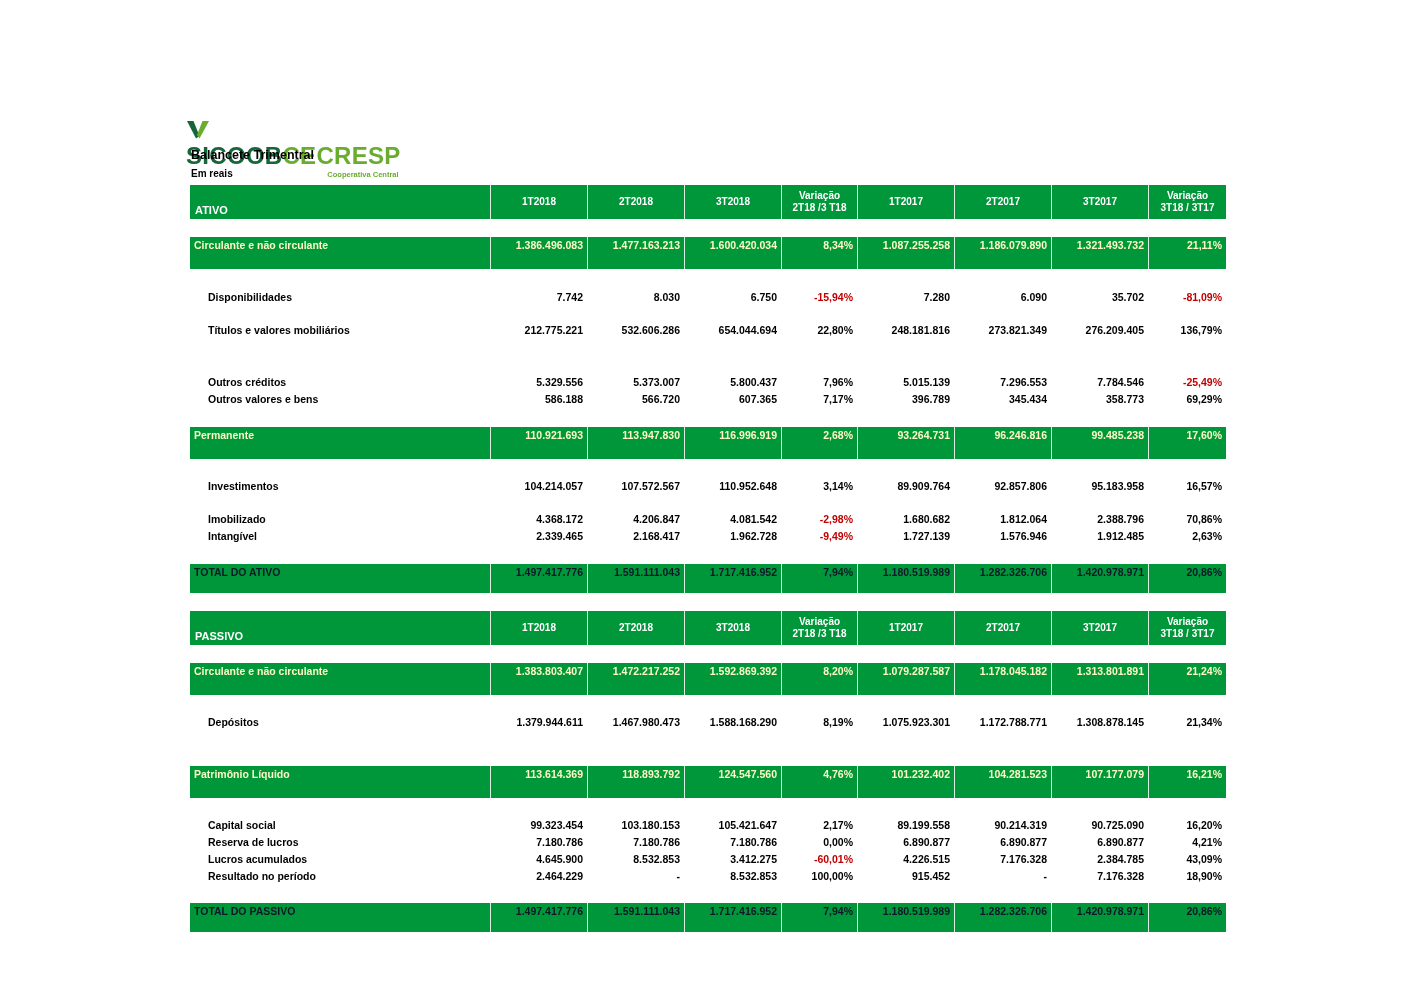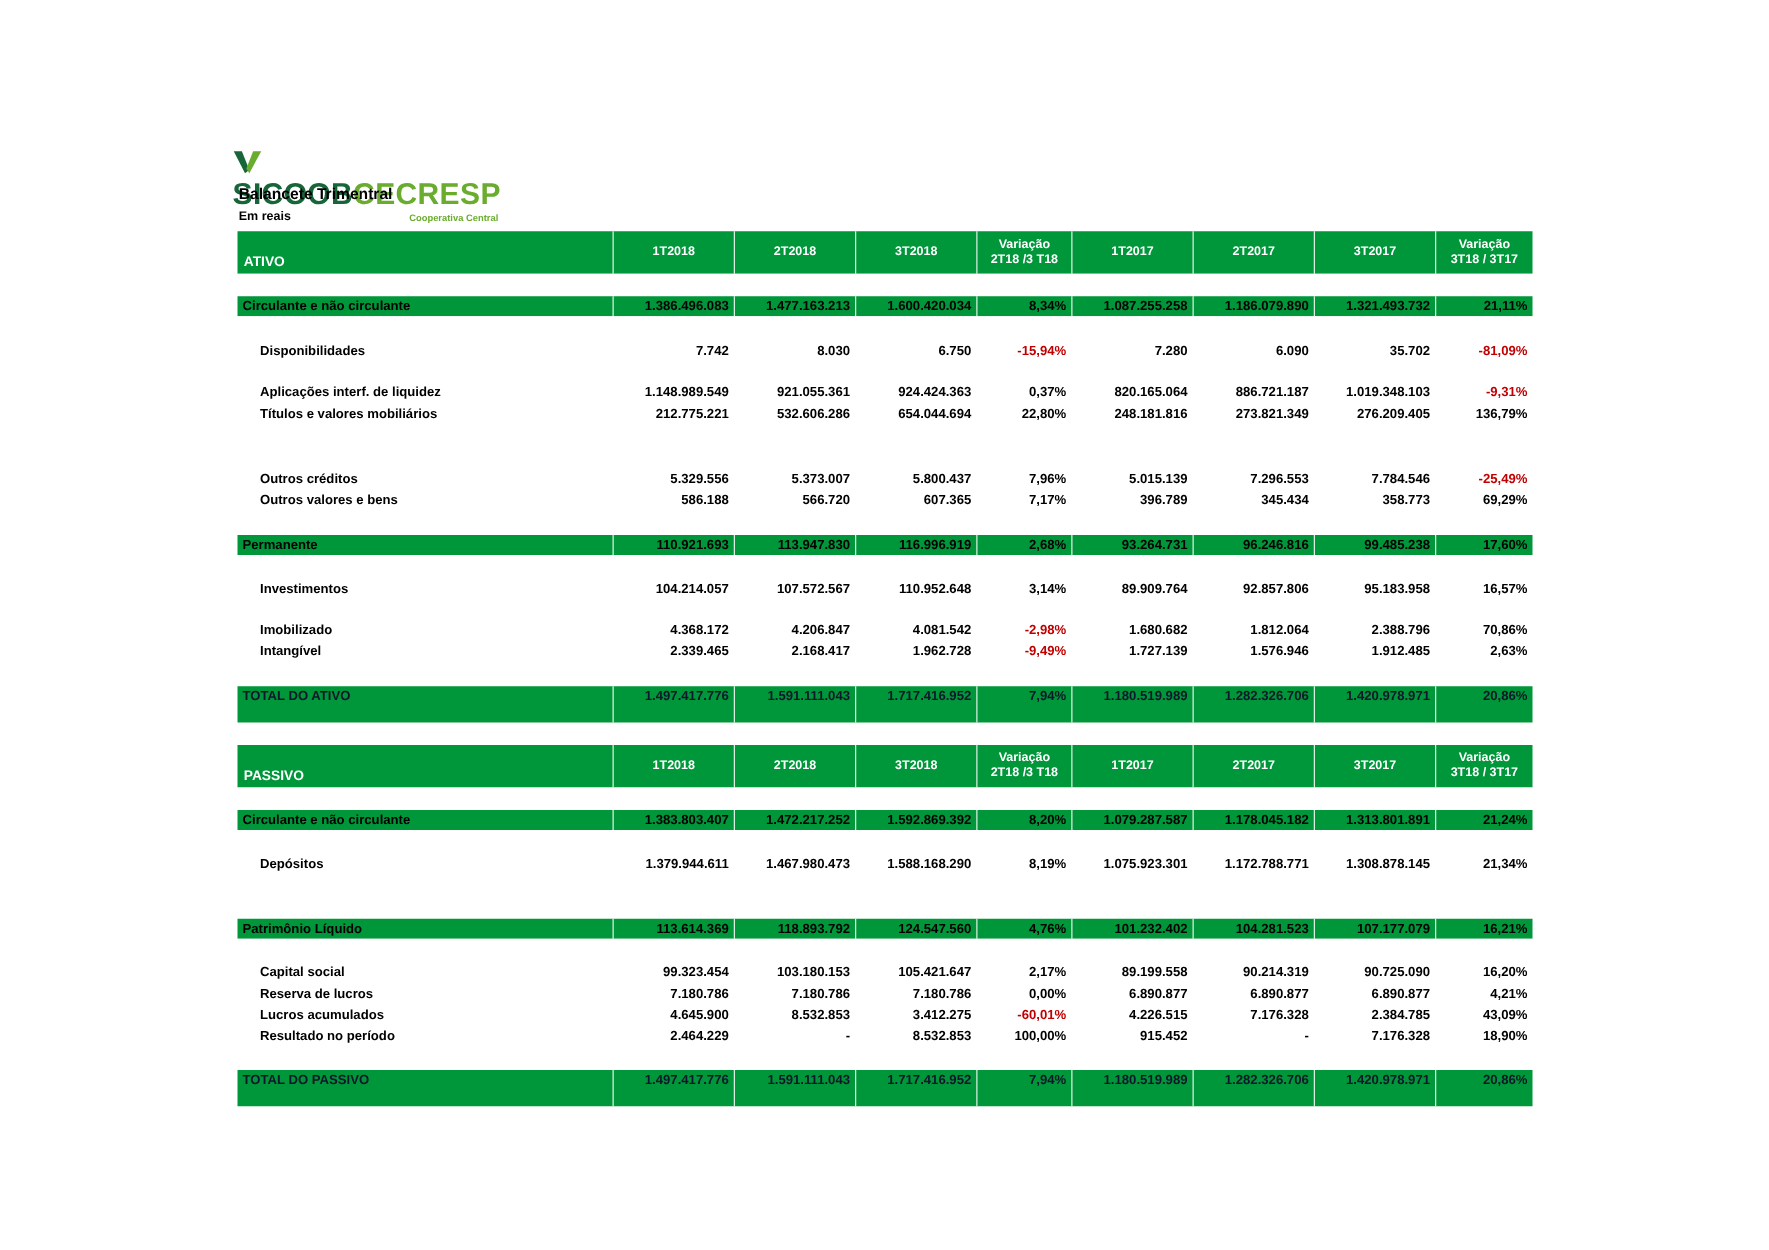--- a/index.html
+++ b/index.html
@@ -25,21 +25,21 @@
 
   .row { display:grid; grid-template-columns:300px 97px 97px 97px 76px 97px 97px 97px 78px; width:1036px; }
   .header { height:34px; background:var(--green); color:#fff; }
   .header .hc {
     display:flex; align-items:center; justify-content:center; text-align:center;
     font-size:10px; font-weight:700; white-space:pre-line; line-height:1.2;
     border-left:1px solid rgba(255,255,255,0.85);
   }
   .header .hl { display:flex; align-items:flex-end; padding:3px 5px; font-size:11px; font-weight:700; }
 
-  .section { height:16px; line-height:16px; background:var(--green); color:#000000; }
+  .section { height:32px; line-height:16px; background:var(--green); color:#fef9c3; }
   .total   { height:29px; line-height:17px; background:var(--green); color:#0f172a; }
   .item    { height:17px; line-height:17px; color:#000; background:#fff; }
 
   .c { font-size:10.5px; font-weight:700; overflow:hidden; white-space:nowrap; }
   .label { text-align:left; padding-left:4px; }
   .item .label { padding-left:18px; }
   .num { text-align:right; padding-right:4px; }
   .section .num, .total .num { border-left:1px solid rgba(255,255,255,0.85); }
   .neg { color:var(--red); }
   .spacer { background:#fff; }
@@ -100,31 +100,20 @@
           <div class="c num">7.742</div>
           <div class="c num">8.030</div>
           <div class="c num">6.750</div>
           <div class="c num neg">-15,94%</div>
           <div class="c num">7.280</div>
           <div class="c num">6.090</div>
           <div class="c num">35.702</div>
           <div class="c num neg">-81,09%</div>
         </div>
         <div class="spacer" style="height: 16px;"></div>
-        <div class="row item">
-          <div class="c label">Aplicações interf. de liquidez</div>
-          <div class="c num">1.148.989.549</div>
-          <div class="c num">921.055.361</div>
-          <div class="c num">924.424.363</div>
-          <div class="c num">0,37%</div>
-          <div class="c num">820.165.064</div>
-          <div class="c num">886.721.187</div>
-          <div class="c num">1.019.348.103</div>
-          <div class="c num neg">-9,31%</div>
-        </div>
         <div class="row item">
           <div class="c label">Títulos e valores mobiliários</div>
           <div class="c num">212.775.221</div>
           <div class="c num">532.606.286</div>
           <div class="c num">654.044.694</div>
           <div class="c num">22,80%</div>
           <div class="c num">248.181.816</div>
           <div class="c num">273.821.349</div>
           <div class="c num">276.209.405</div>
           <div class="c num">136,79%</div>

